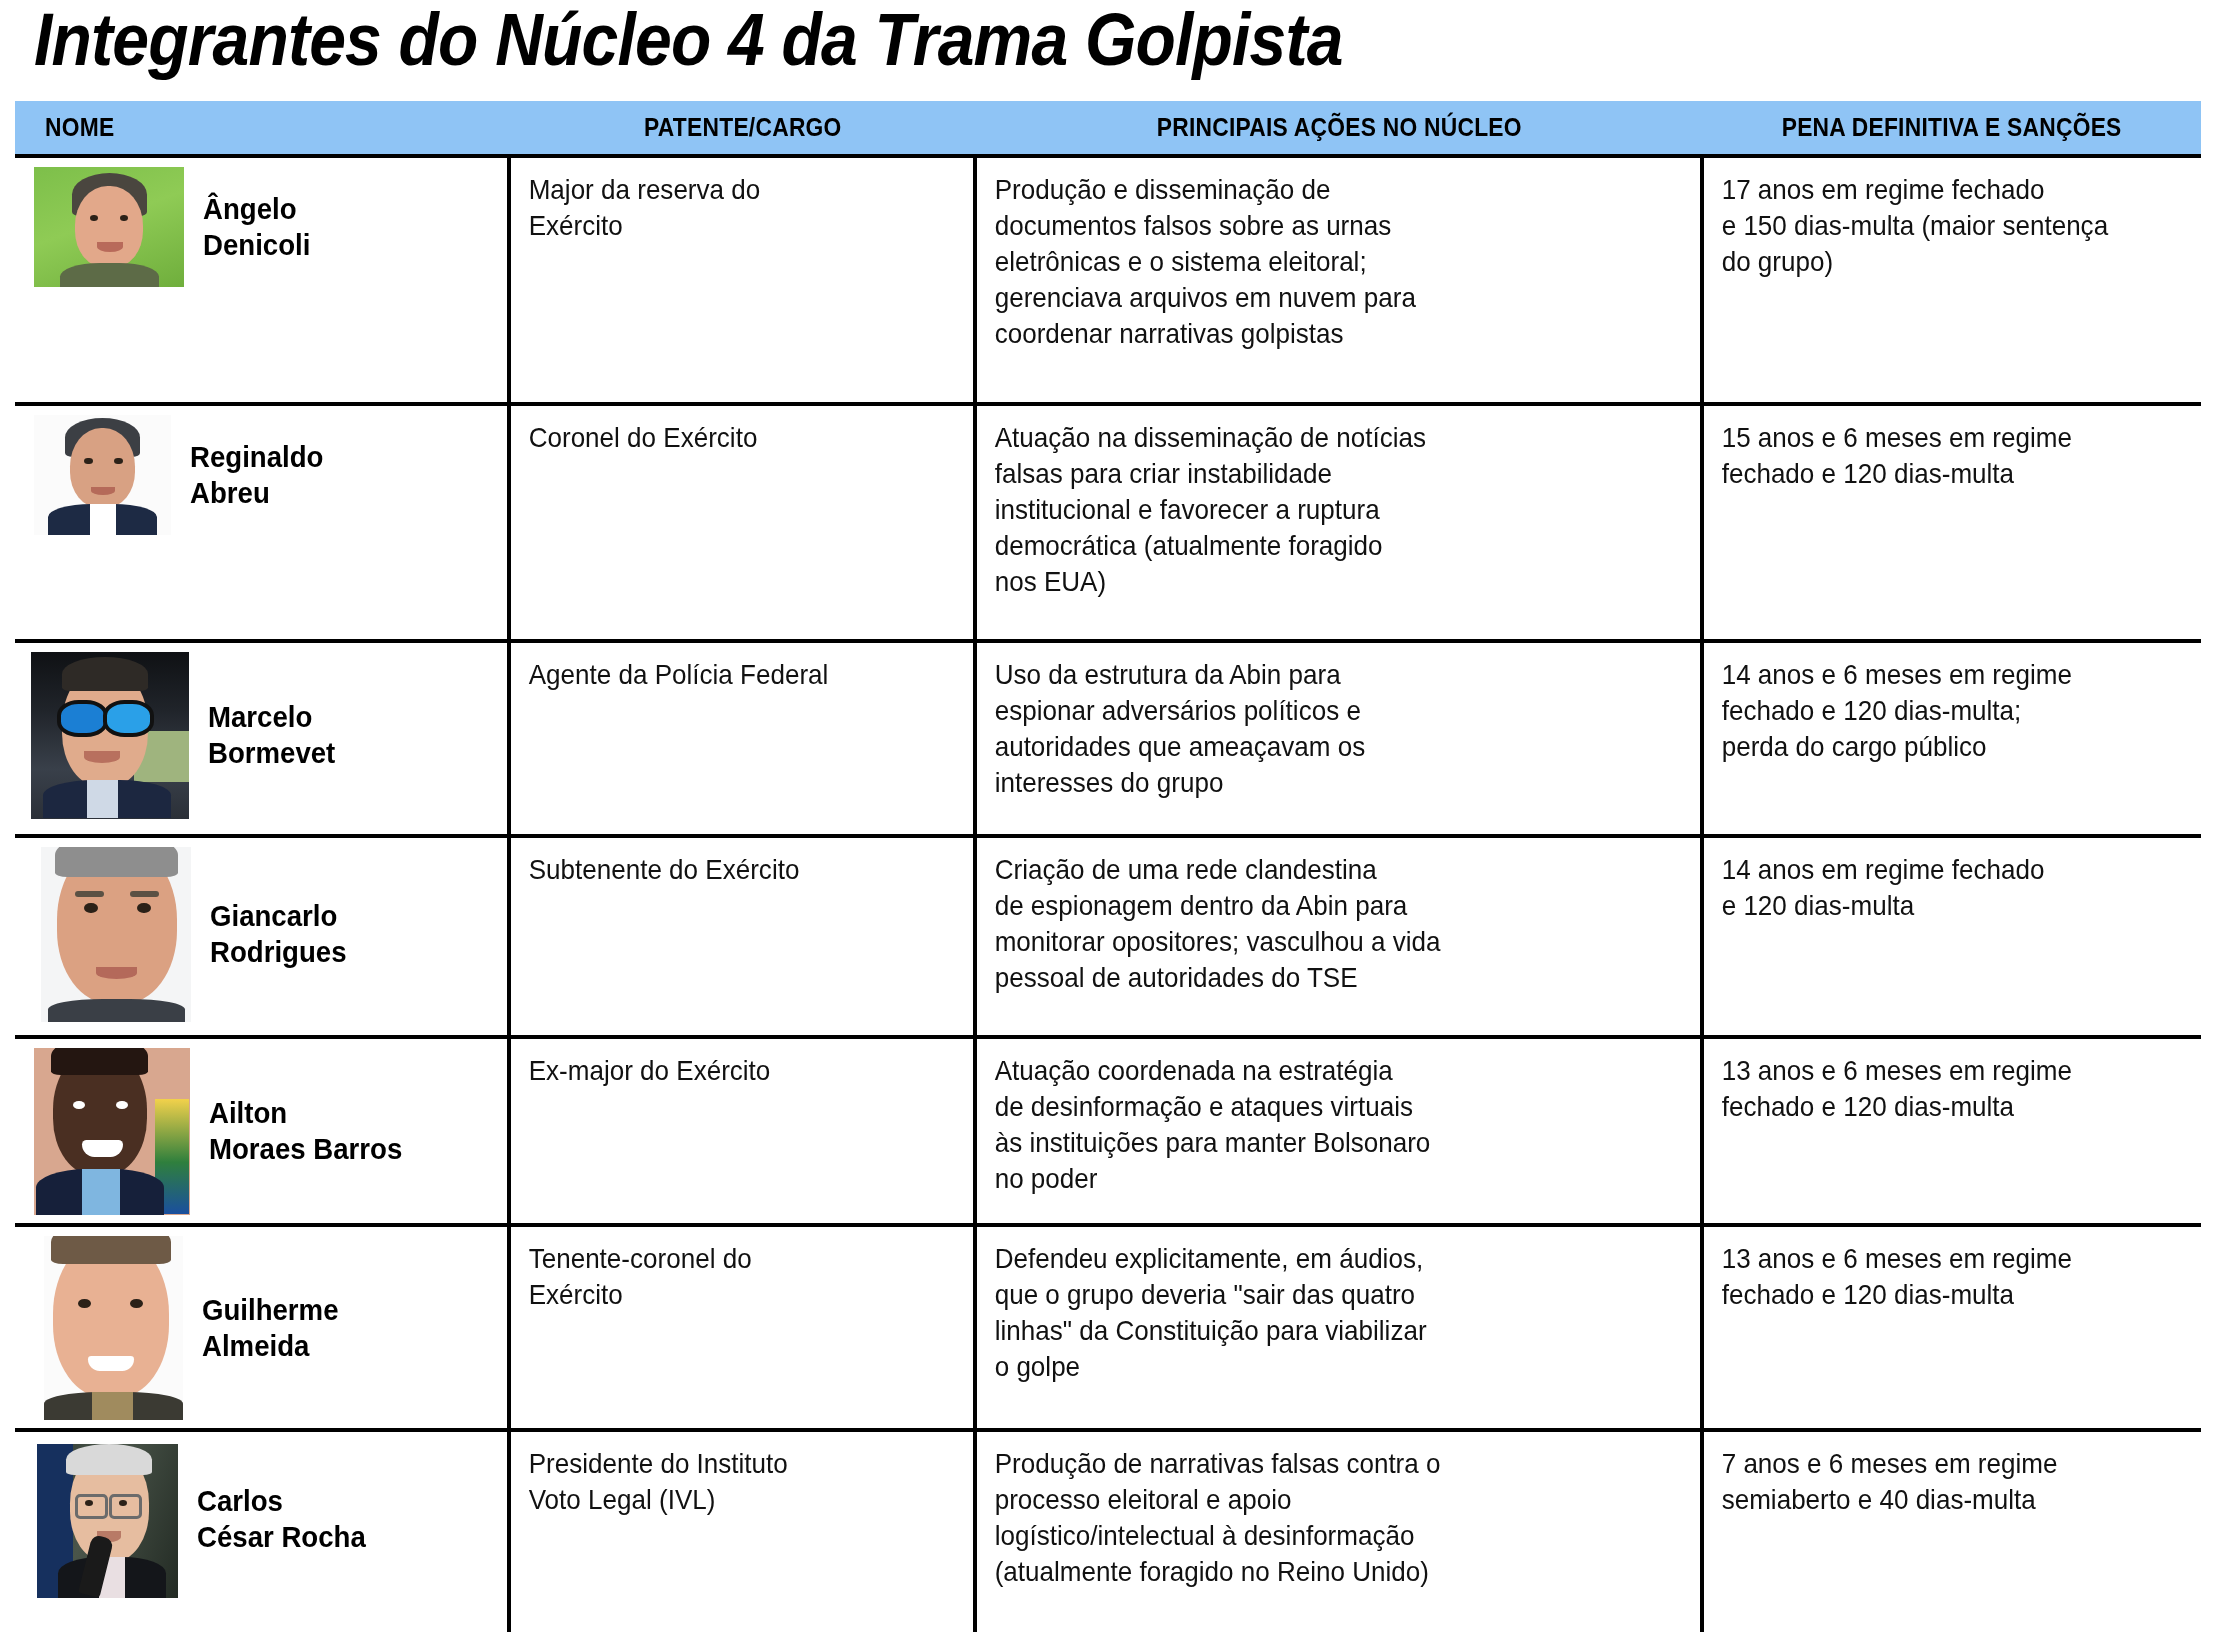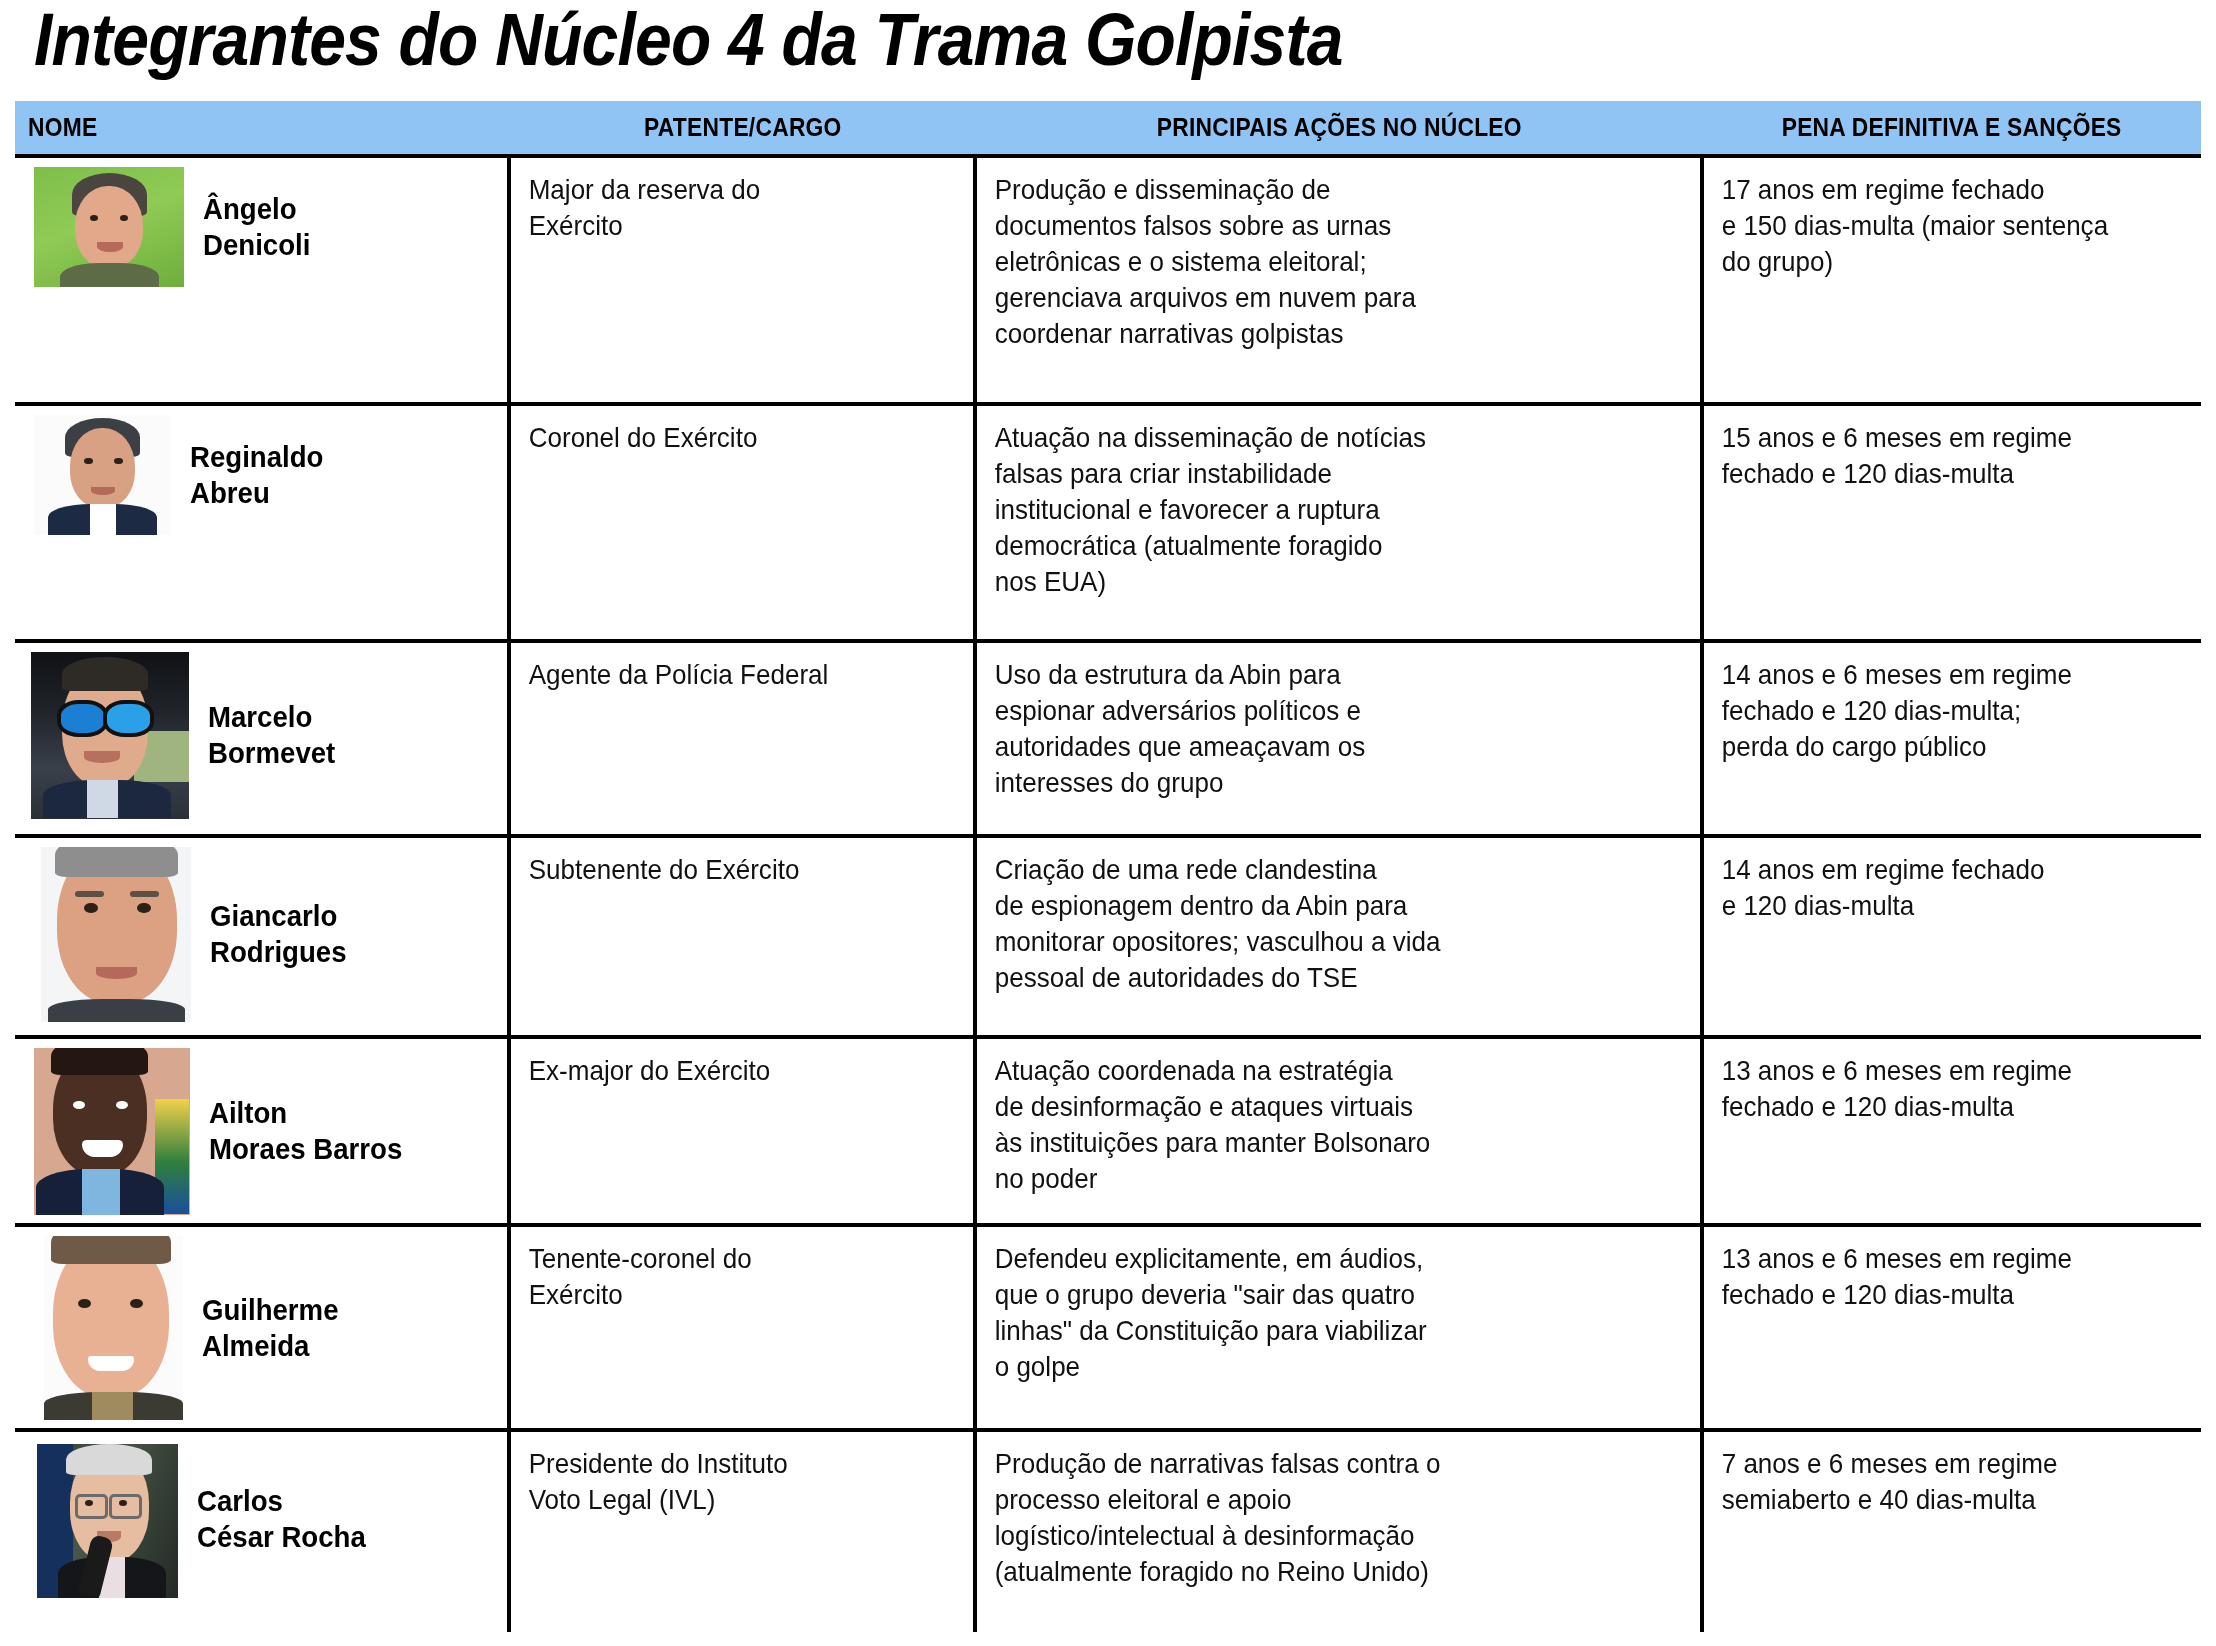--- a/index.html
+++ b/index.html
@@ -43,21 +43,21 @@
     letter-spacing:0.3px;
     transform:none;
     padding:0;
   }
   .hdr .hcell{
     display:flex;align-items:center;height:53px;
     font-weight:bold;font-size:26.5px;
     font-family:"Liberation Sans", sans-serif;
   }
   .hcell span{transform:scaleX(0.86);transform-origin:center;display:inline-block;}
-  .hcell.left{justify-content:flex-start;padding-left:13px;}
+  .hcell.left{justify-content:flex-start;padding-left:30px;}
   .hcell.left span{transform-origin:left center;}
   .hcell.center{justify-content:center;}
 
   
   .rowline td{border-top:4.3px solid #000;}
   .c1{width:494px;border-right:4.3px solid #000;position:relative;}
   .c2{width:466px;border-right:4.3px solid #000;}
   .c3{width:727px;border-right:4.3px solid #000;}
   .c4{width:499px;}
 

